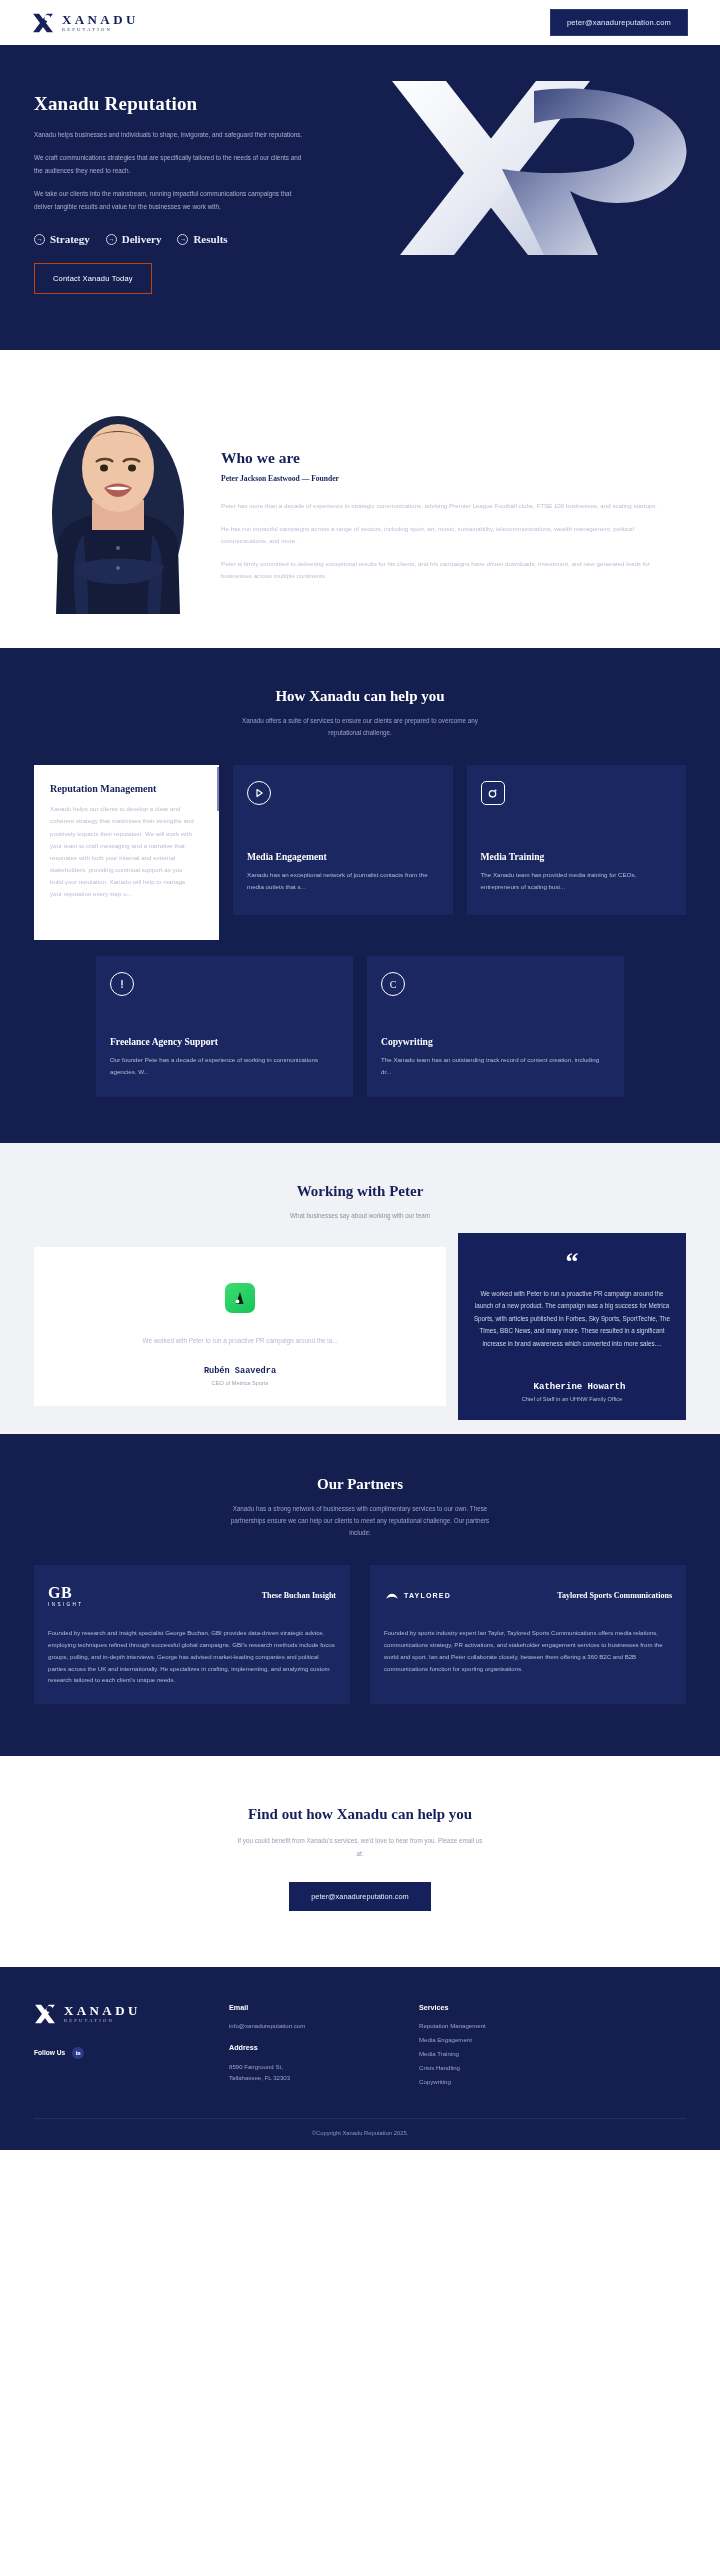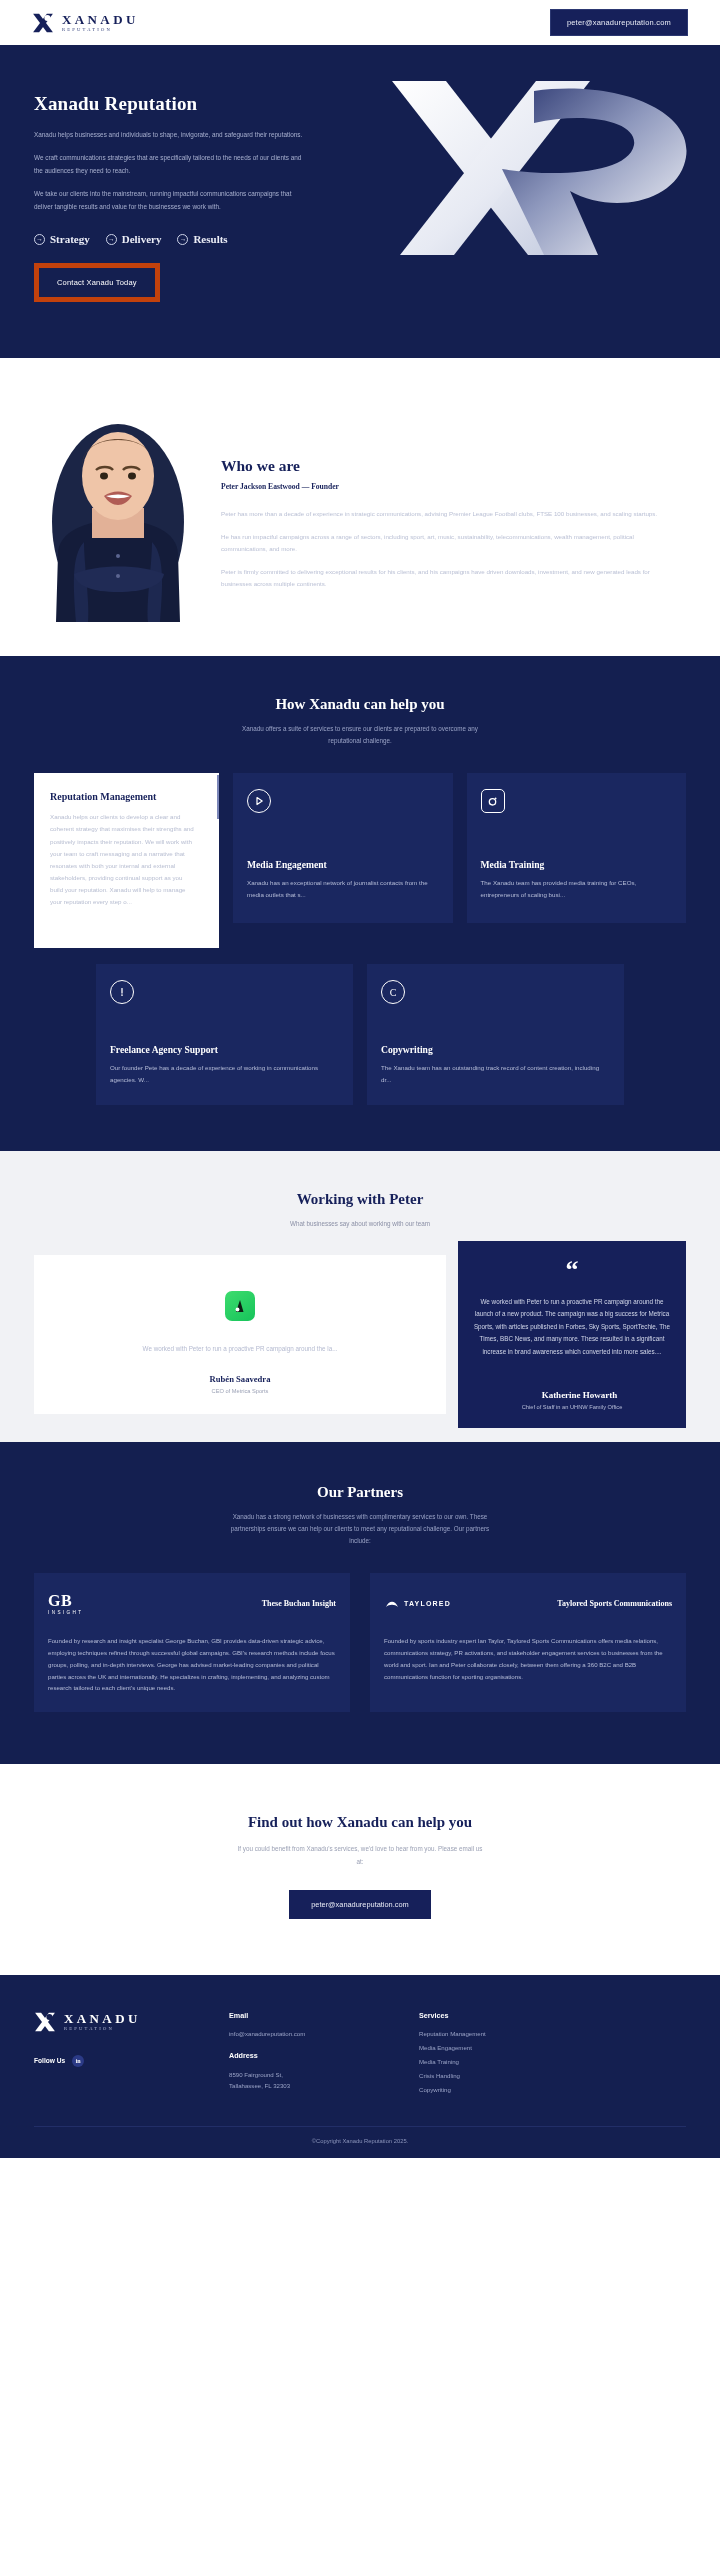--- a/index.html
+++ b/index.html
@@ -57,21 +57,21 @@
   .pill-ico {
     width: 11px; height: 11px; border: .9px solid #cdd3e8; border-radius: 50%;
     display: flex; align-items: center; justify-content: center;
     color: #e6e9f5; font-size: 6.5px; line-height: 1;
   }
   .pill-label {
     font-family: "Liberation Serif", serif;
     font-size: 11px; color: #eceef7; font-weight: 700;
   }
   .hero-cta {
-    display: inline-block; border: 5px solid #c2410c; color: #fff;
+    display: inline-block; border: 1px solid #c2410c; color: #fff;
     font-size: 7.5px; padding: 10px 18px; background: transparent; cursor: pointer;
     letter-spacing: .2px;
   }
   .hero-x {
     position: absolute; right: 6px; top: 28px; width: 330px; height: 190px;
     z-index: 1; pointer-events: none;
   }
 
   
   .who { background: #fff; padding: 46px 0 34px; position: relative; }
@@ -146,21 +146,21 @@
   .t-logo { width: 30px; height: 30px; border-radius: 7px; margin: 14px 0 22px; }
   .t-logo.green { background: linear-gradient(145deg,#3ddc6e,#16c35a); position: relative; }
   .t-logo.cyan {
     background: #fff; display: flex; align-items: center; justify-content: center;
     margin: 8px 0 22px;
   }
   .t-quote { font-family: "Liberation Serif", serif; font-size: 26px; color: #fff; line-height: .7; margin-bottom: 16px; font-weight: 700; }
   .t-text { font-size: 6.3px; line-height: 2.0; color: #b4bad0; margin-bottom: 18px; }
   .t-text.light { color: #d3d8ea; }
   .t-name {
-    font-family: Liberation Serif, serif; font-weight: 700;
+    font-family: Liberation Mono, monospace; font-weight: 700;
     font-size: 8.6px; color: #16205a; margin-top: auto; text-align: right;
   }
   .t-name.light { color: #fff; font-size: 9px; margin-left: 15px; }
   .t-role { font-size: 5.7px; color: #9ba1b5; margin-top: 4px; }
   .t-role.light { color: #b7bdd8; }
 
   
   .partners { background: #141f50; padding: 42px 34px 52px; }
   .p-row { display: flex; gap: 20px; margin-top: 6px; }
   .p-card { background: #1a2760; padding: 16px 14px 18px; flex: 1; }

